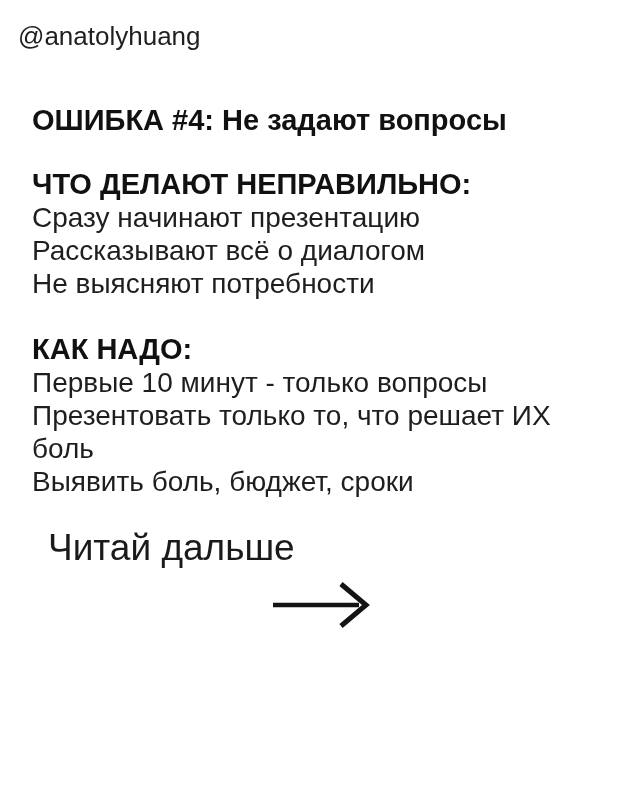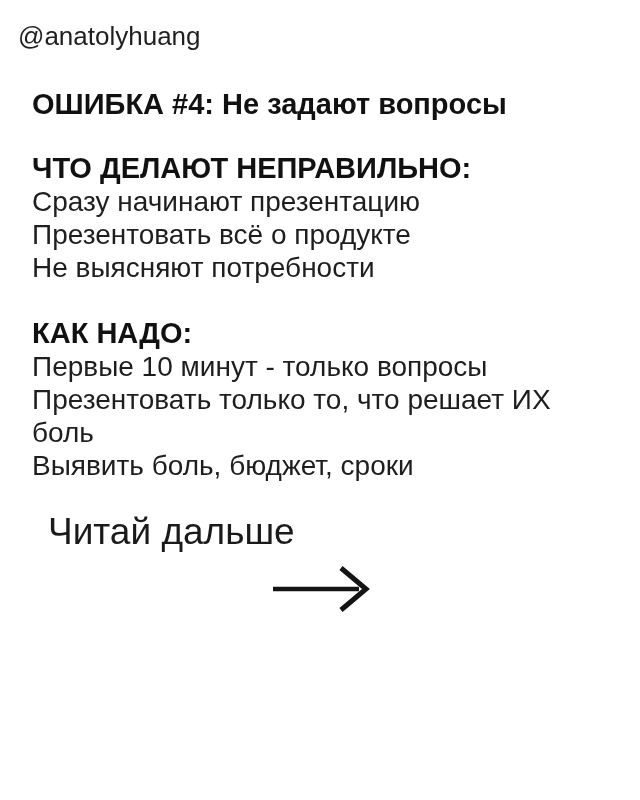--- a/index.html
+++ b/index.html
@@ -17,21 +17,21 @@
     left: 18px;
     top: 20px;
     font-size: 26px;
     line-height: 32px;
     color: #1f1f1f;
   }
   .content {
     position: absolute;
     left: 32px;
     right: 30px;
-    top: 88px;
+    top: 104px;
   }
   .title {
     margin: 0 0 31px 0;
     font-size: 29px;
     line-height: 33px;
     font-weight: 700;
     color: #111111;
   }
   .section { margin: 0 0 33px 0; }
   .section-heading {
@@ -92,21 +92,21 @@
   <div class="handle">@anatolyhuang</div>
 
   <div class="content">
 
     <h1 class="title">ОШИБКА #4: Не задают вопросы</h1>
 
     <div class="section">
       <h2 class="section-heading">ЧТО ДЕЛАЮТ НЕПРАВИЛЬНО:</h2>
       <ul class="section-lines">
         <li>Сразу начинают презентацию</li>
-        <li>Презентовать всё о продукте</li>
+        <li>Рассказывают всё о диалогом</li>
         <li>Не выясняют потребности</li>
       </ul>
     </div>
 
     <div class="section">
       <h2 class="section-heading">КАК НАДО:</h2>
       <ul class="section-lines">
         <li>Первые 10 минут - только вопросы</li>
         <li>Презентовать только то, что решает ИХ боль</li>
         <li>Выявить боль, бюджет, сроки</li>

